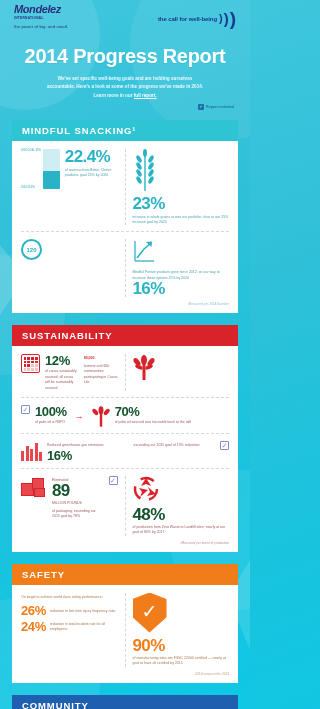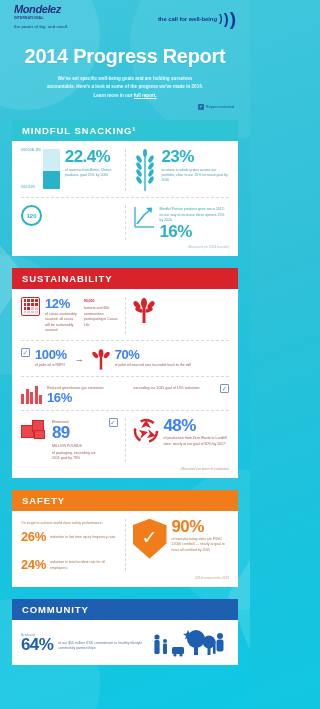--- a/index.html
+++ b/index.html
@@ -77,37 +77,37 @@
   
   .section { margin: 0 12px 12px; position: relative; }
   .sec-head {
     color: #ffffff; font-size: 9.5px; font-weight: bold;
     letter-spacing: 0.9px; padding: 5px 10px;
   }
   .sec-body { background: #ffffff; padding: 8px 9px 7px; }
   .row { display: flex; }
   .row + .row { border-top: 1px dashed #d8d8d8; margin-top: 6px; padding-top: 7px; }
   .cell { flex: 1; display: flex; gap: 5px; align-items: flex-start; }
-  .cell + .cell { border-left: 1px dashed #d8d8d8; padding-left: 7px; margin-left: 7px; }
+  .cell + .cell { border-left: 1px dashed #d8d8d8; padding-left: 7px; margin-left: 7px; flex-direction: column; }
   .stat { font-size: 17px; font-weight: bold; line-height: 0.95; letter-spacing: -0.6px; }
   .stat-sm { font-size: 13px; font-weight: bold; line-height: 1; letter-spacing: -0.4px; }
   .desc { font-size: 3.5px; line-height: 1.55; margin-top: 2px; }
   .txtcol { flex: 1; min-width: 0; }
   .foot {
     font-size: 3.2px; text-align: right; margin-top: 5px; font-style: italic;
   }
 
   
   .snack .sec-head { background: #2ec4d4; }
   .snack .stat, .snack .stat-sm { color: #2ab3c6; }
   .snack .desc { color: #4a9fb0; }
   .snack .foot { color: #8fc4cf; }
   
   .sust .sec-head { background: #d8232a; }
-  .sust .stat, .sust .stat-sm { color: #3b82f6; }
+  .sust .stat, .sust .stat-sm { color: #14532d; }
   .sust .desc { color: #9c5a5c; }
   .sust .foot { color: #bb9193; }
   
   .safe .sec-head { background: #f07d1a; }
   .safe .stat, .safe .stat-sm { color: #f07d1a; }
   .safe .desc { color: #a8764a; }
   .safe .foot { color: #c9a684; }
   
   .comm .sec-head { background: #1f5fb0; }
   .comm .stat { color: #1f5fb0; }
@@ -402,21 +402,21 @@
   <div class="sec-head">SAFETY</div>
   <div class="sec-body">
     <div class="row">
       <div class="cell">
         <div class="txtcol">
           <div class="desc" style="margin-bottom:4px;">On target to achieve world class safety performance:</div>
           <div style="display:flex;gap:4px;align-items:center;">
             <div class="stat-sm">26%</div>
             <div class="desc">reduction in lost time injury frequency rate³</div>
           </div>
-          <div style="display:flex;gap:4px;align-items:center;margin-top:15px;">
+          <div style="display:flex;gap:4px;align-items:center;margin-top:3px;">
             <div class="stat-sm">24%</div>
             <div class="desc">reduction in total incident rate for all employees³</div>
           </div>
         </div>
       </div>
       <div class="cell">
         <div class="icon shield">
             <span>✓</span>
           </div>
         <div class="txtcol">

